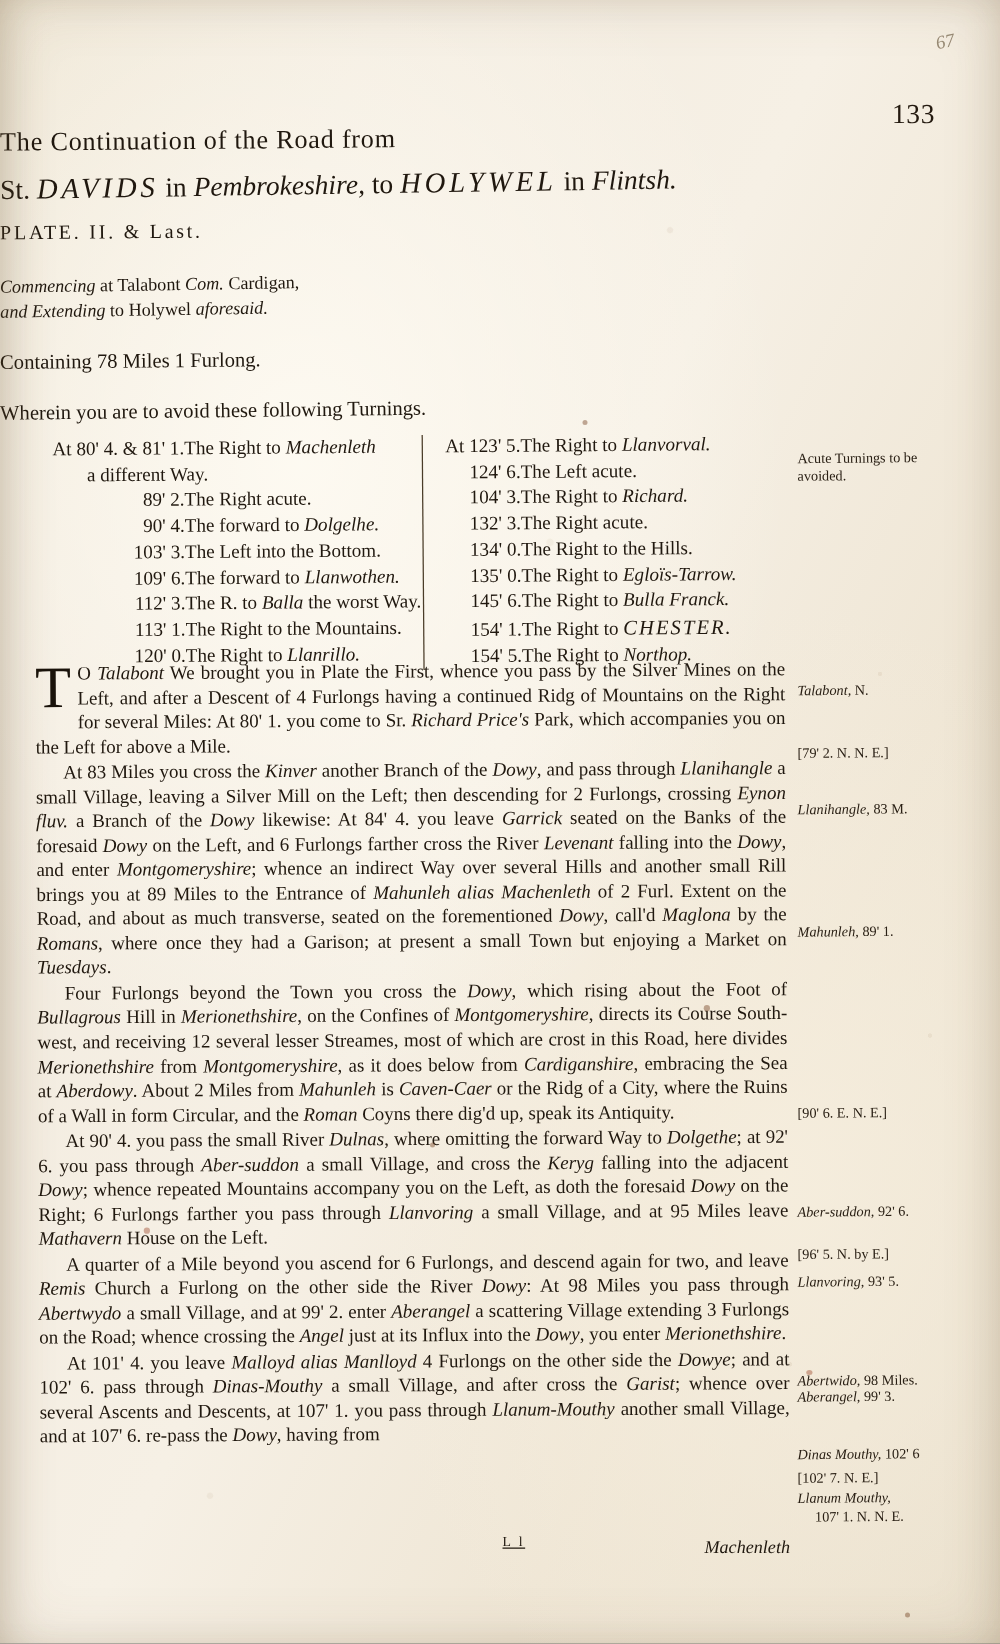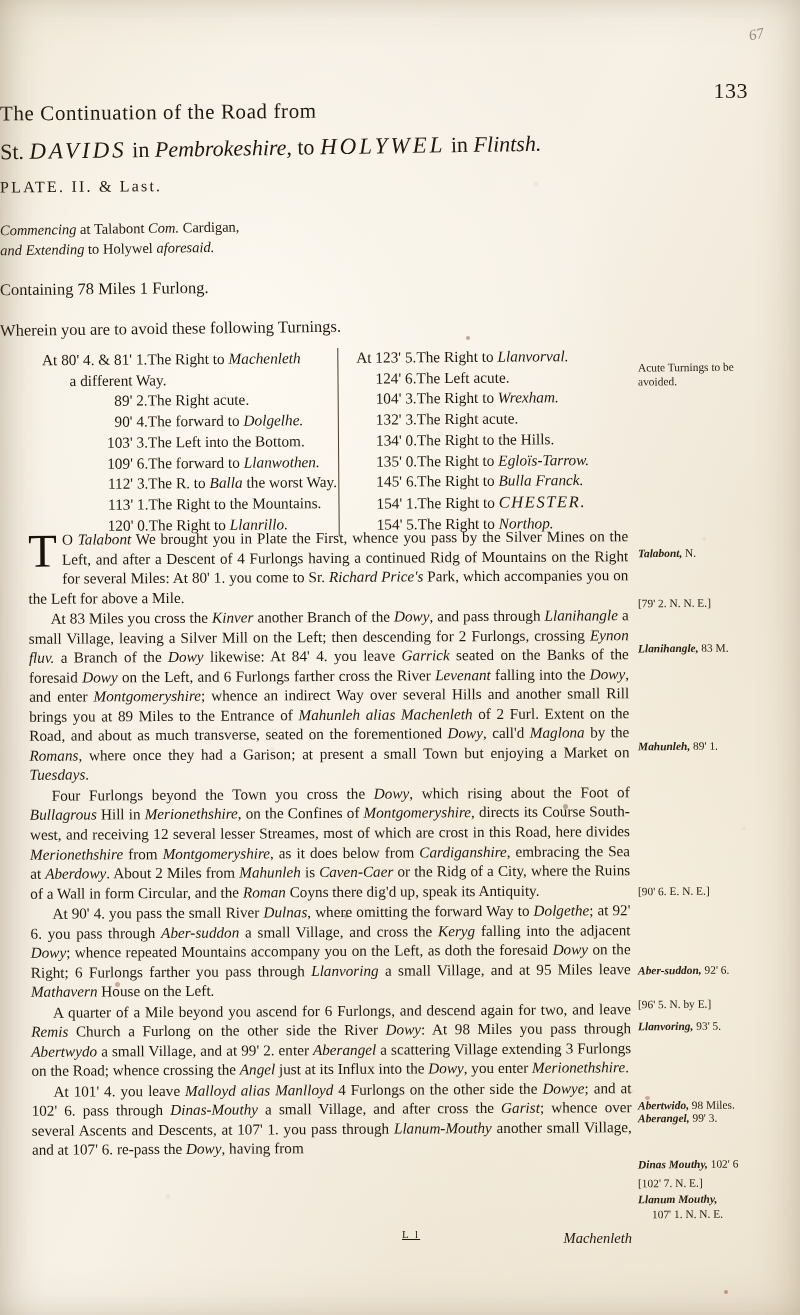--- a/index.html
+++ b/index.html
@@ -145,21 +145,21 @@
 
   
   .margin { position: absolute; left: 638px; width: 160px; }
   .mnote {
     position: absolute;
     font-size: 11.4px;
     line-height: 1.25;
     color: #2a2015;
     transform: rotate(-0.5deg);
   }
-  .mnote i { font-style: italic; font-weight: bold; }
+  .mnote i { font-style: italic; }
 
   
   .sig {
     position: absolute;
     left: 402px; top: 1228px;
     font-size: 11px;
     letter-spacing: 2px;
     text-decoration: underline;
   }
   .catchword {
@@ -226,21 +226,21 @@
           <div class="trow"><span class="dist">90' 4. </span><span>The forward to </span><i>Dolgelhe.</i></div>
           <div class="trow"><span class="dist">103' 3. </span><span>The Left into the Bottom.</span></div>
           <div class="trow"><span class="dist">109' 6. </span><span>The forward to </span><i>Llanwothen.</i></div>
           <div class="trow"><span class="dist">112' 3. </span><span>The R. to </span><i>Balla</i><span> the worst Way.</span></div>
           <div class="trow"><span class="dist">113' 1. </span><span>The Right to the Mountains.</span></div>
           <div class="trow"><span class="dist">120' 0. </span><span>The Right to </span><i>Llanrillo.</i></div>
         </div>
       <div class="turn-col right" id="turn-right">
           <div class="trow"><span class="dist">At 123' 5. </span><span>The Right to </span><i>Llanvorval.</i></div>
           <div class="trow"><span class="dist">124' 6. </span><span>The Left acute.</span></div>
-          <div class="trow"><span class="dist">104' 3. </span><span>The Right to </span><i>Wrexham.</i></div>
+          <div class="trow"><span class="dist">104' 3. </span><span>The Right to </span><i>Richard.</i></div>
           <div class="trow"><span class="dist">132' 3. </span><span>The Right acute.</span></div>
           <div class="trow"><span class="dist">134' 0. </span><span>The Right to the Hills.</span></div>
           <div class="trow"><span class="dist">135' 0. </span><span>The Right to </span><i>Egloïs-Tarrow.</i></div>
           <div class="trow"><span class="dist">145' 6. </span><span>The Right to </span><i>Bulla Franck.</i></div>
           <div class="trow"><span class="dist">154' 1. </span><span>The Right to </span><i class="chester">CHESTER.</i></div>
           <div class="trow"><span class="dist">154' 5. </span><span>The Right to </span><i>Northop.</i></div>
         </div>
     </div>
 
     <div class="body">

